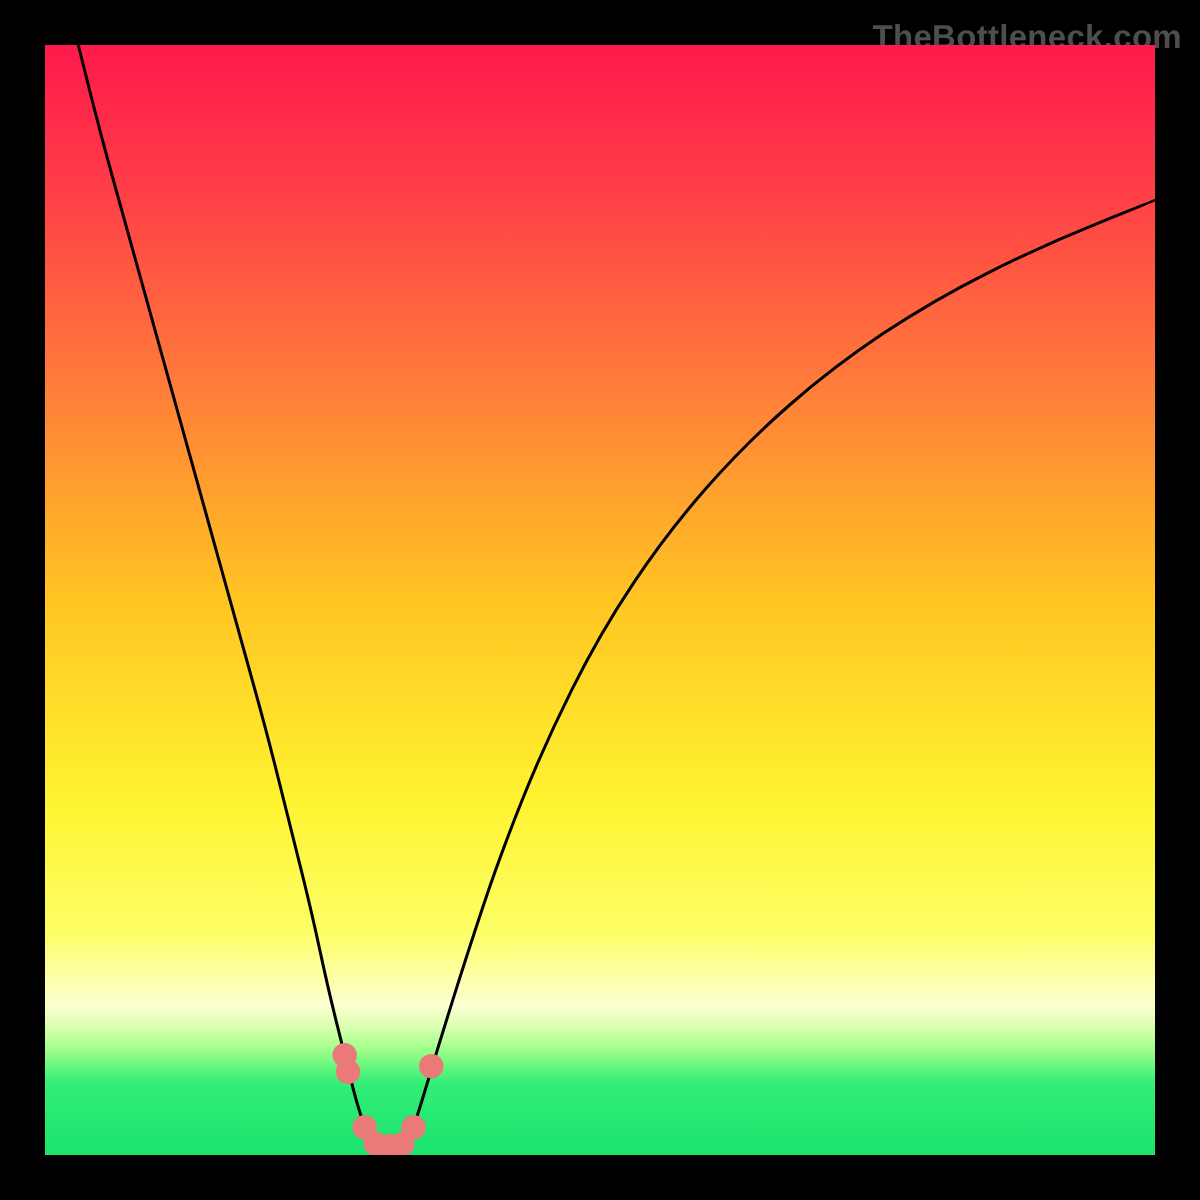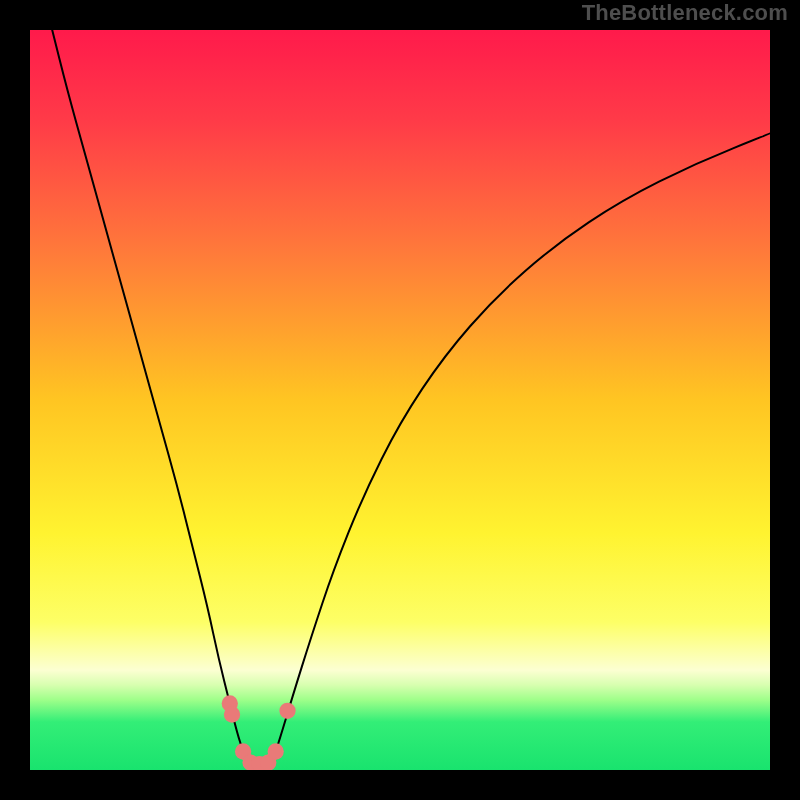--- a/index.html
+++ b/index.html
@@ -12,21 +12,21 @@
     font-family: Arial, Helvetica, sans-serif;
   }
   .outer {
     position: relative;
     width: 800px;
     height: 800px;
     background: #000;
   }
   .watermark {
     position: absolute;
-    top: 0;
+    top: 12px;
     right: 12px;
     font-size: 22px;
     font-weight: 600;
     color: #4e4e4e;
     letter-spacing: 0.2px;
     font-family: Arial, Helvetica, sans-serif;
   }
   .plot-wrap {
     position: absolute;
     left: 30px;

